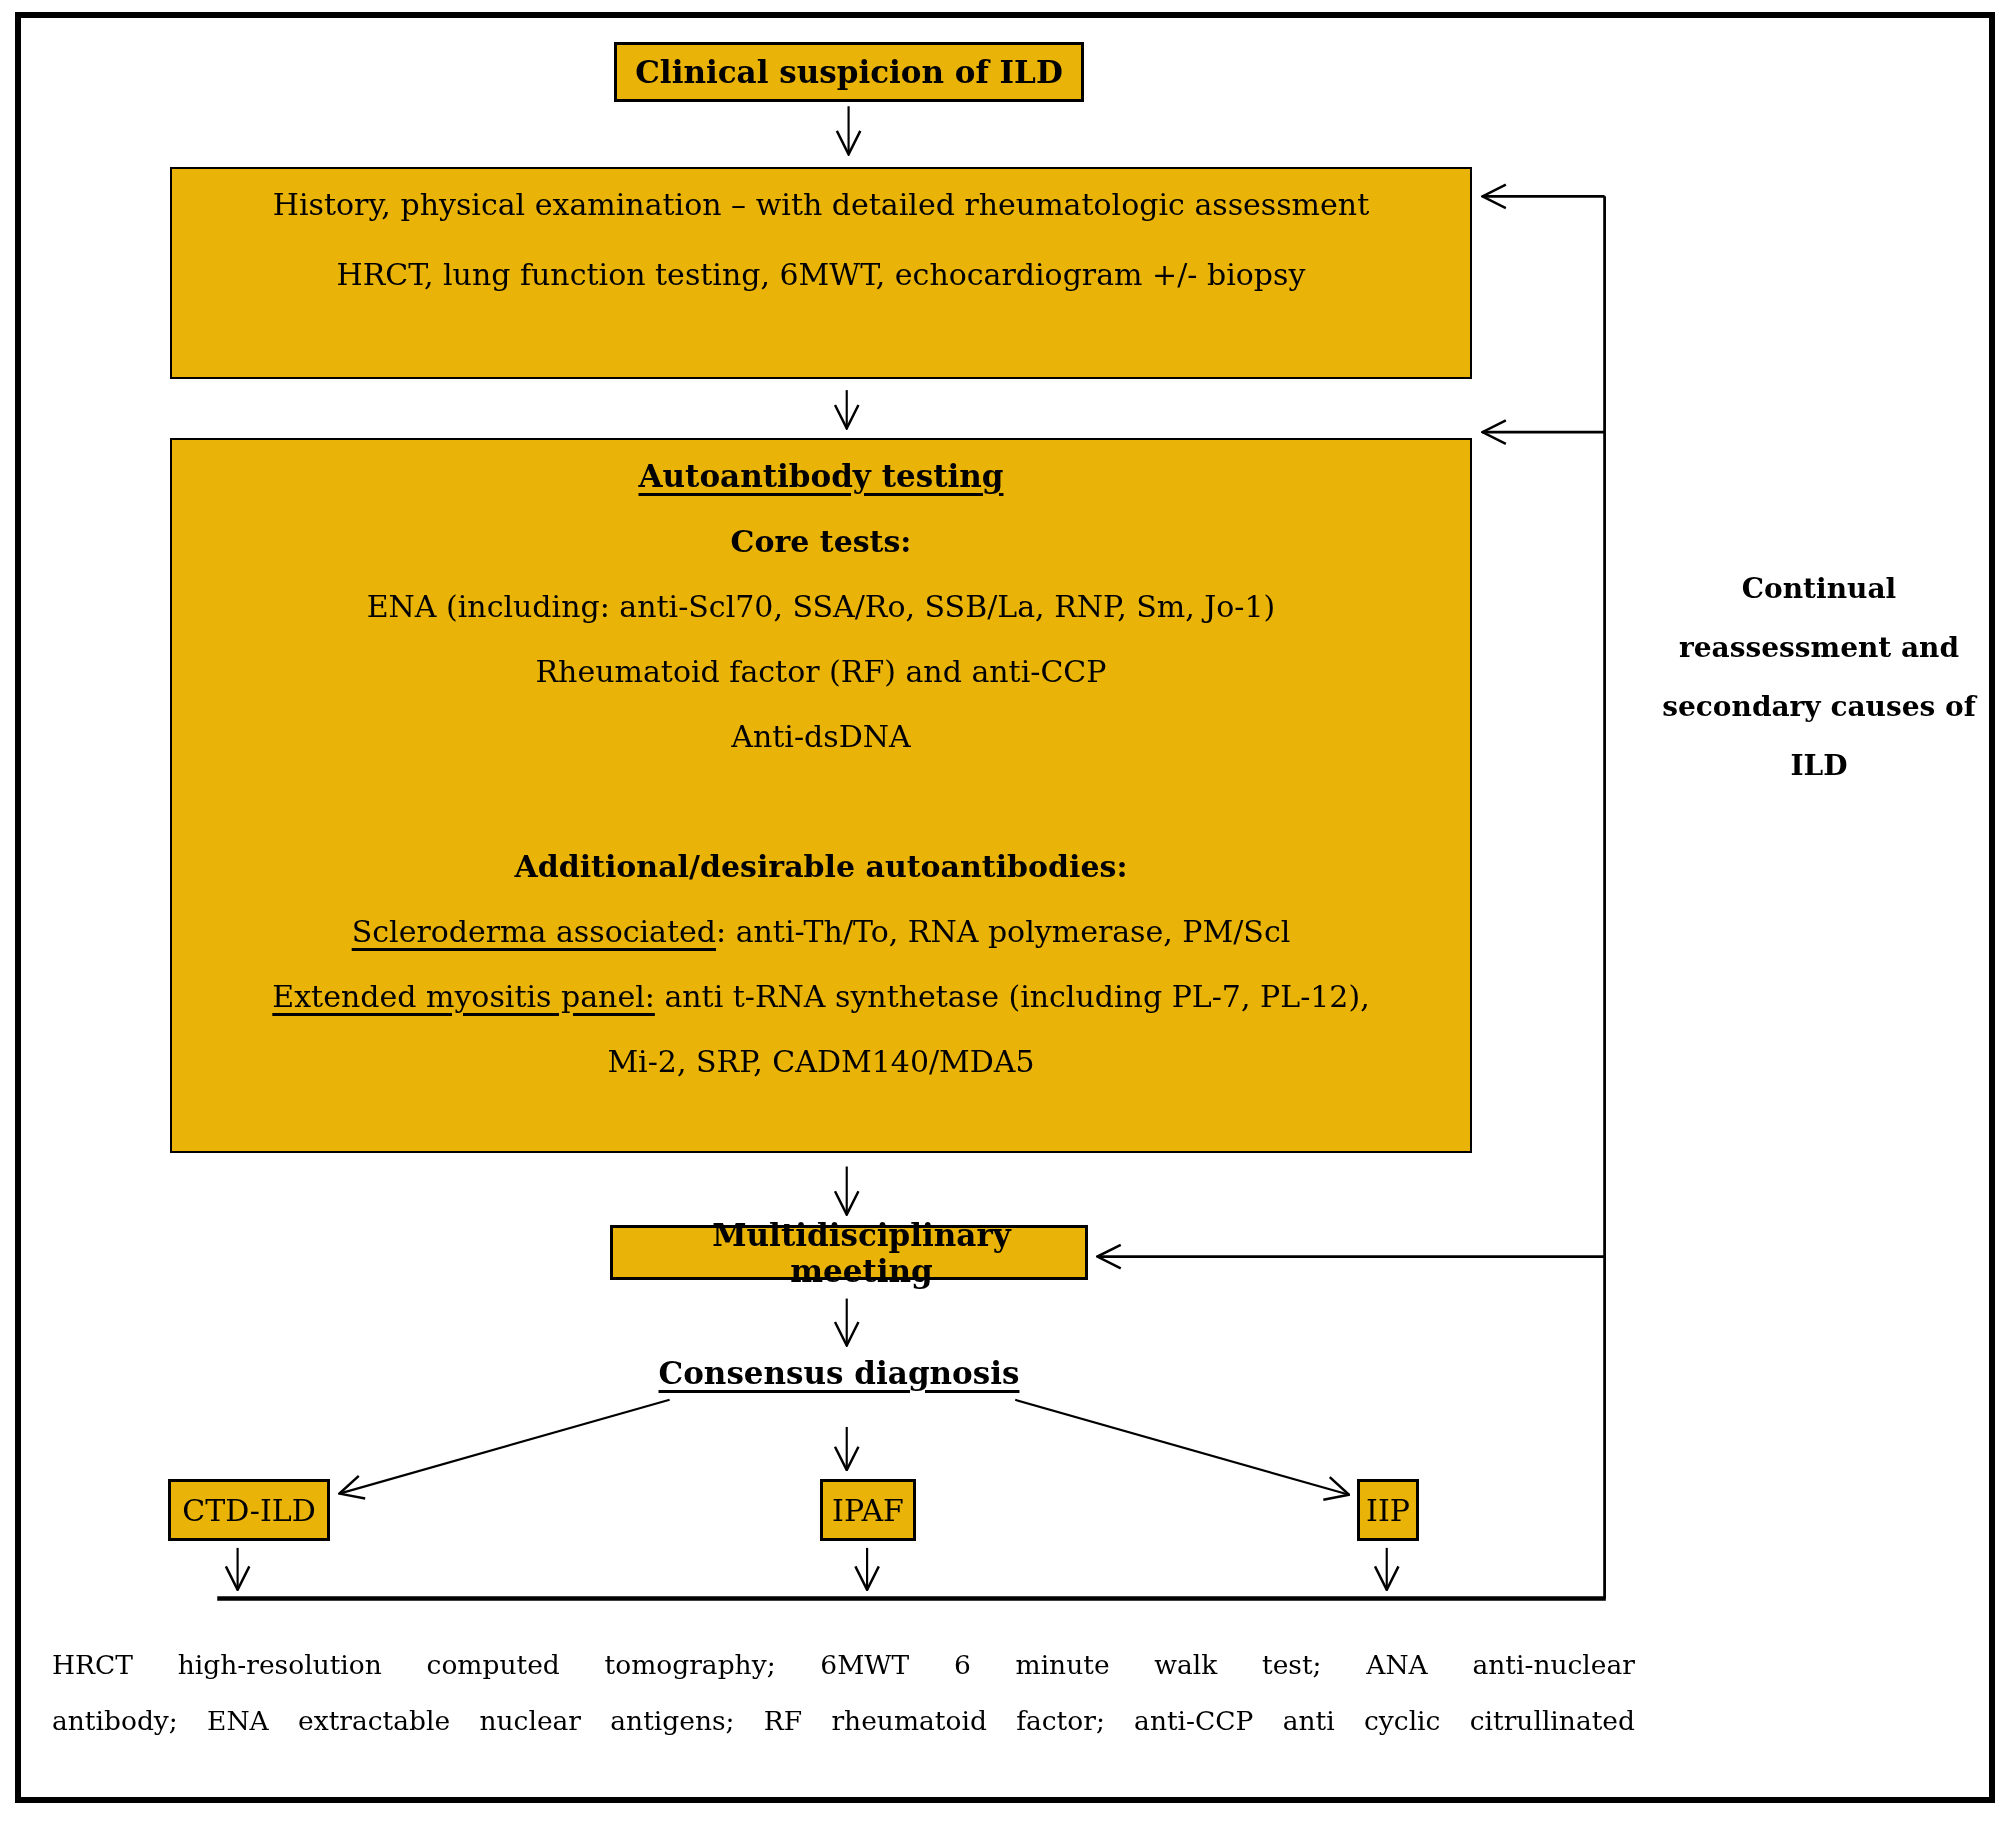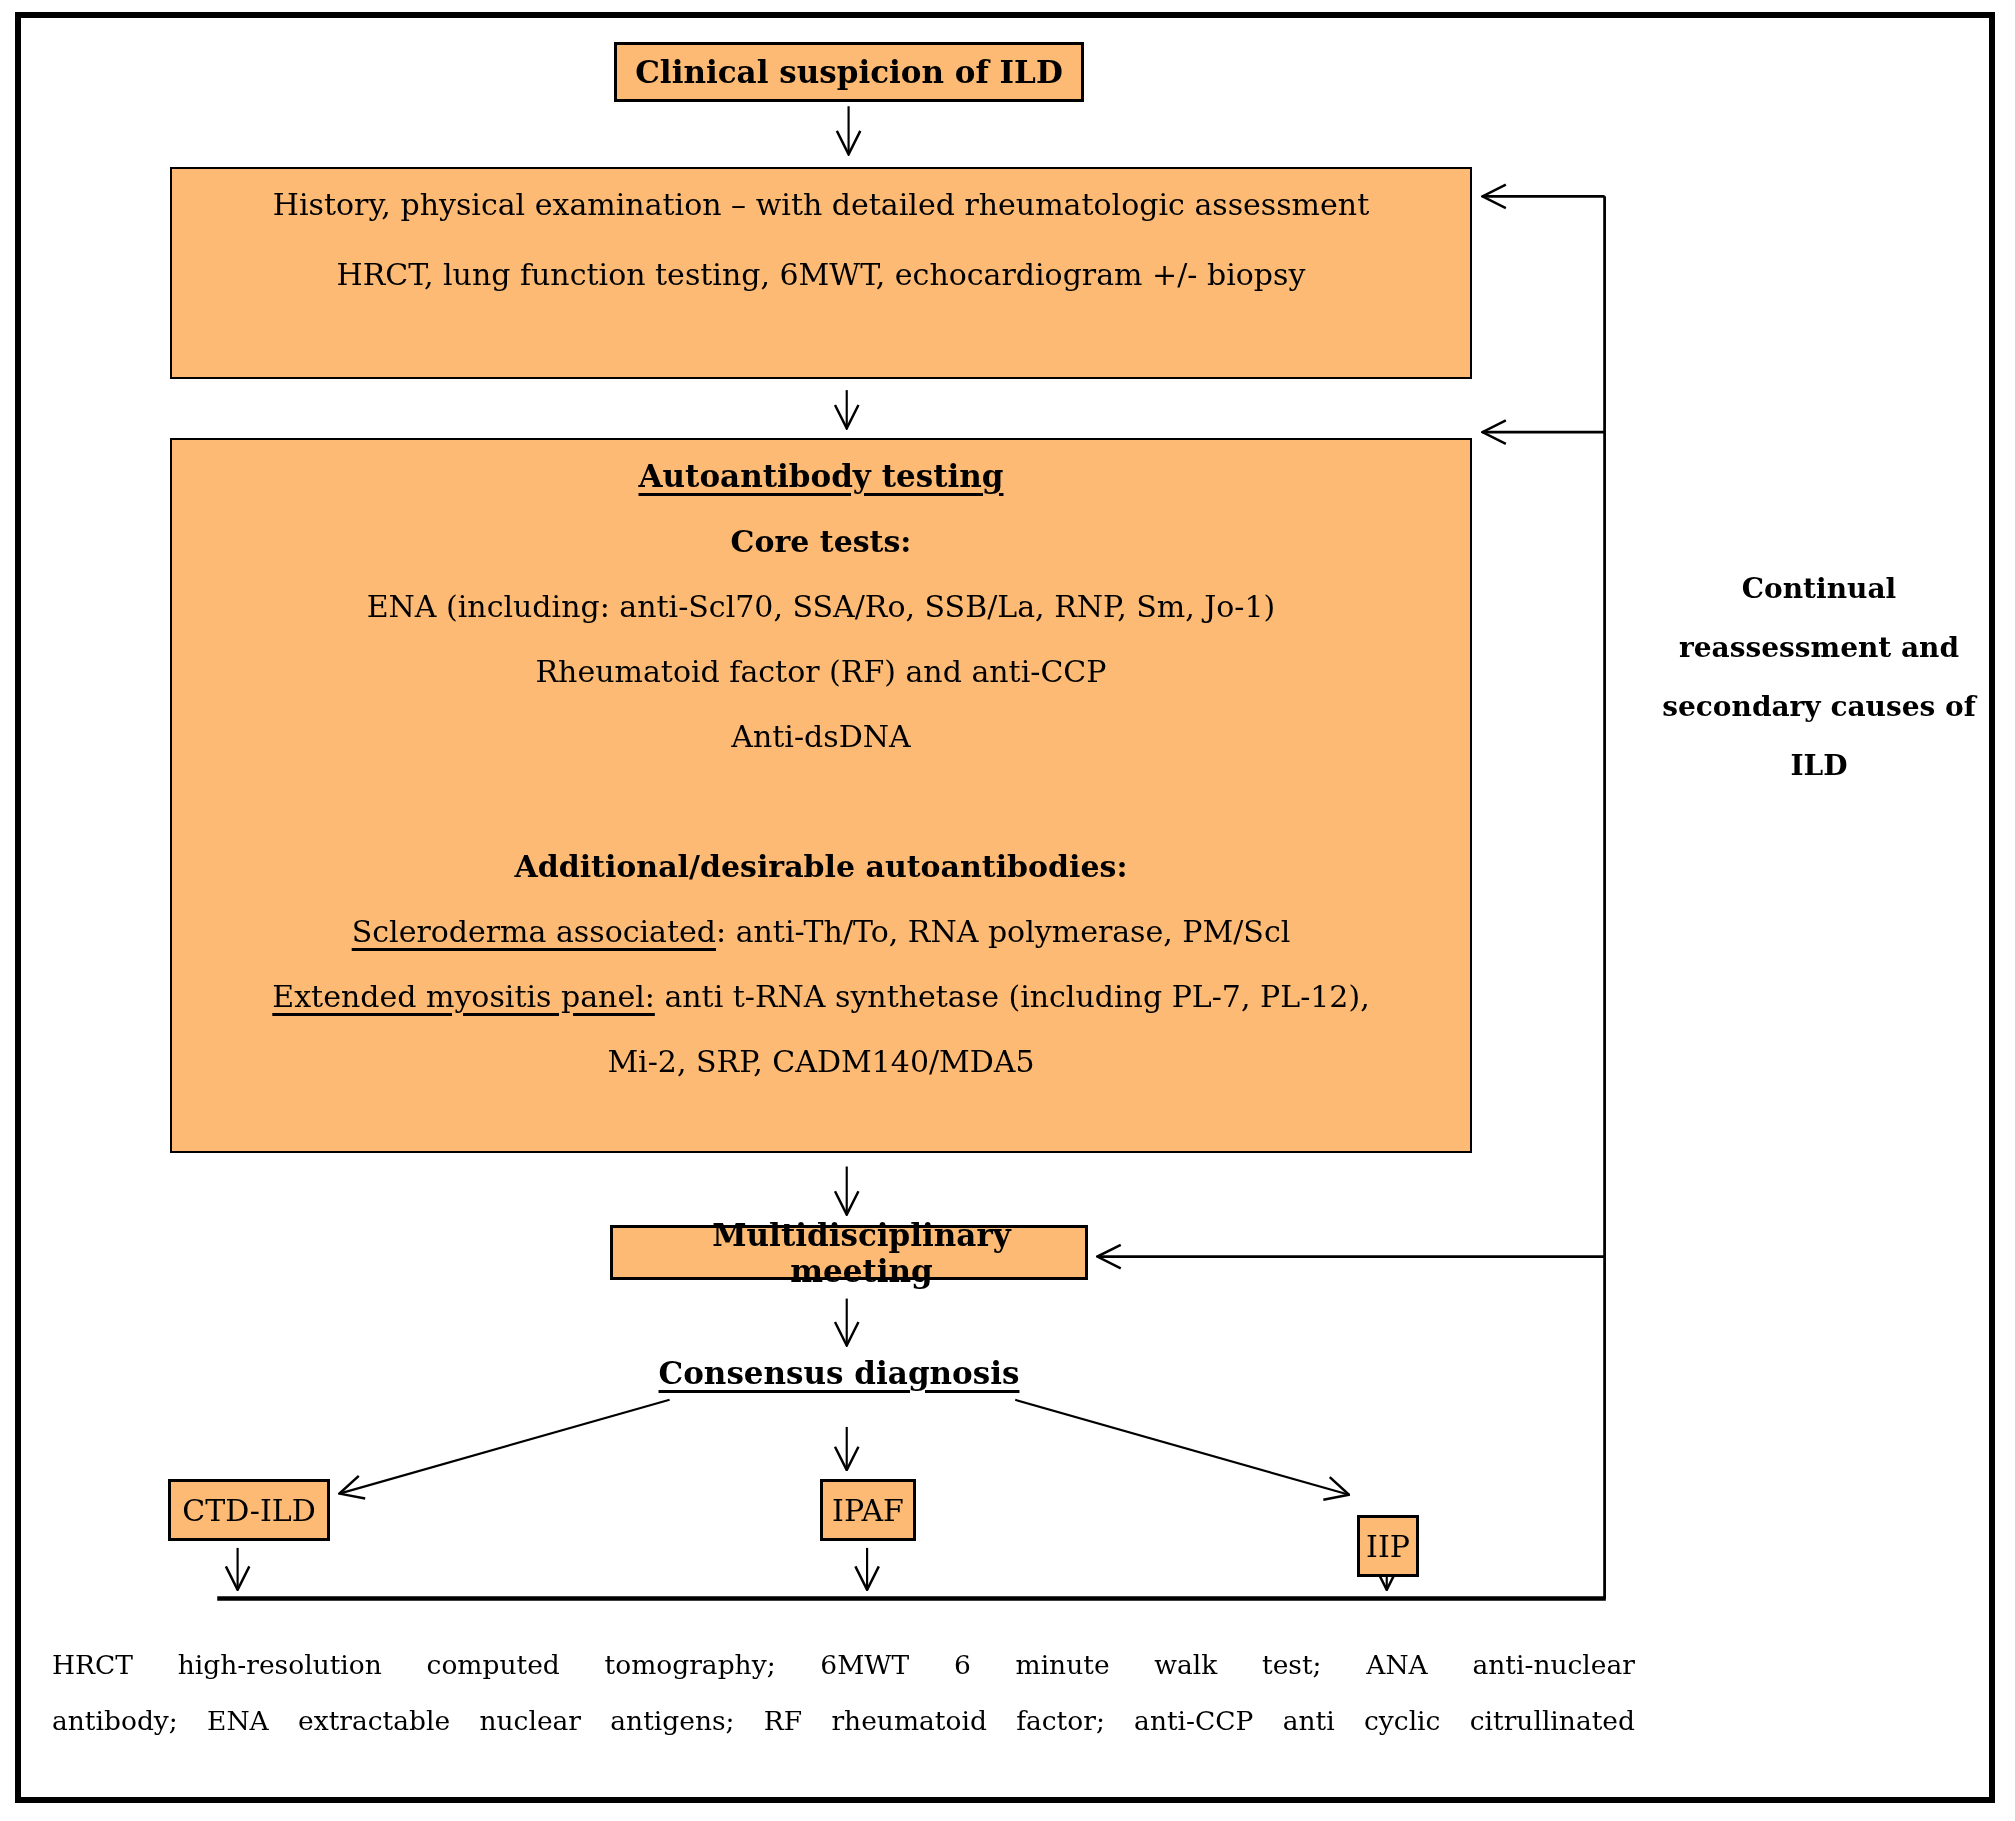--- a/index.html
+++ b/index.html
@@ -2,21 +2,21 @@
 <html style="font-size:10px"><head>
 <meta charset="utf-8">
 <style>
   html,body{margin:0;padding:0;background:#fff;}
   #canvas{
     position:relative;width:2015px;height:1822px;background:#ffffff;
     font-family:"DejaVu Serif","Liberation Serif",serif;color:#000;
   }
   .frame{position:absolute;left:15px;top:12.3px;width:1980px;height:1791px;
     border:6.2px solid #000;box-sizing:border-box;}
-  .box{position:absolute;border:2.5px solid #000;background:#fdba74;box-sizing:border-box;
+  .box{position:absolute;border:2.5px solid #000;background:#eab308;box-sizing:border-box;
     text-align:center;}
   .thick{border-width:3.1px;}
   .row{width:100%;}
   .b{font-weight:bold;}
   .u{text-decoration:underline;text-decoration-thickness:2.5px;text-underline-offset:5.6px;}
   .i{text-align:right;}
   .t50{font-size:31px;}
   .t48{font-size:30px;}
   .t46{font-size:28px;}
   .t43{font-size:26.5px;}
@@ -97,21 +97,21 @@
   <div style="position:absolute;left:617px;top:1355px;width:444px;text-align:center;">
     <span class="t50 b u">Consensus diagnosis</span>
   </div>
 
   <div class="box thick" style="left:168px;top:1479px;width:162px;height:62px;">
     <div class="center-line t48">CTD-ILD</div>
   </div>
   <div class="box thick" style="left:820px;top:1479px;width:96px;height:62px;">
     <div class="center-line t48">IPAF</div>
   </div>
-  <div class="box thick" style="left:1357px;top:1479px;width:62px;height:62px;margin-top:36px;">
+  <div class="box thick" style="left:1357px;top:1479px;width:62px;height:62px;">
     <div class="center-line t48">IIP</div>
   </div>
 
   <div class="sidenote t46">
     <div class="row">Continual</div>
     <div class="row">reassessment and</div>
     <div class="row">secondary causes of</div>
     <div class="row">ILD</div>
   </div>
 

